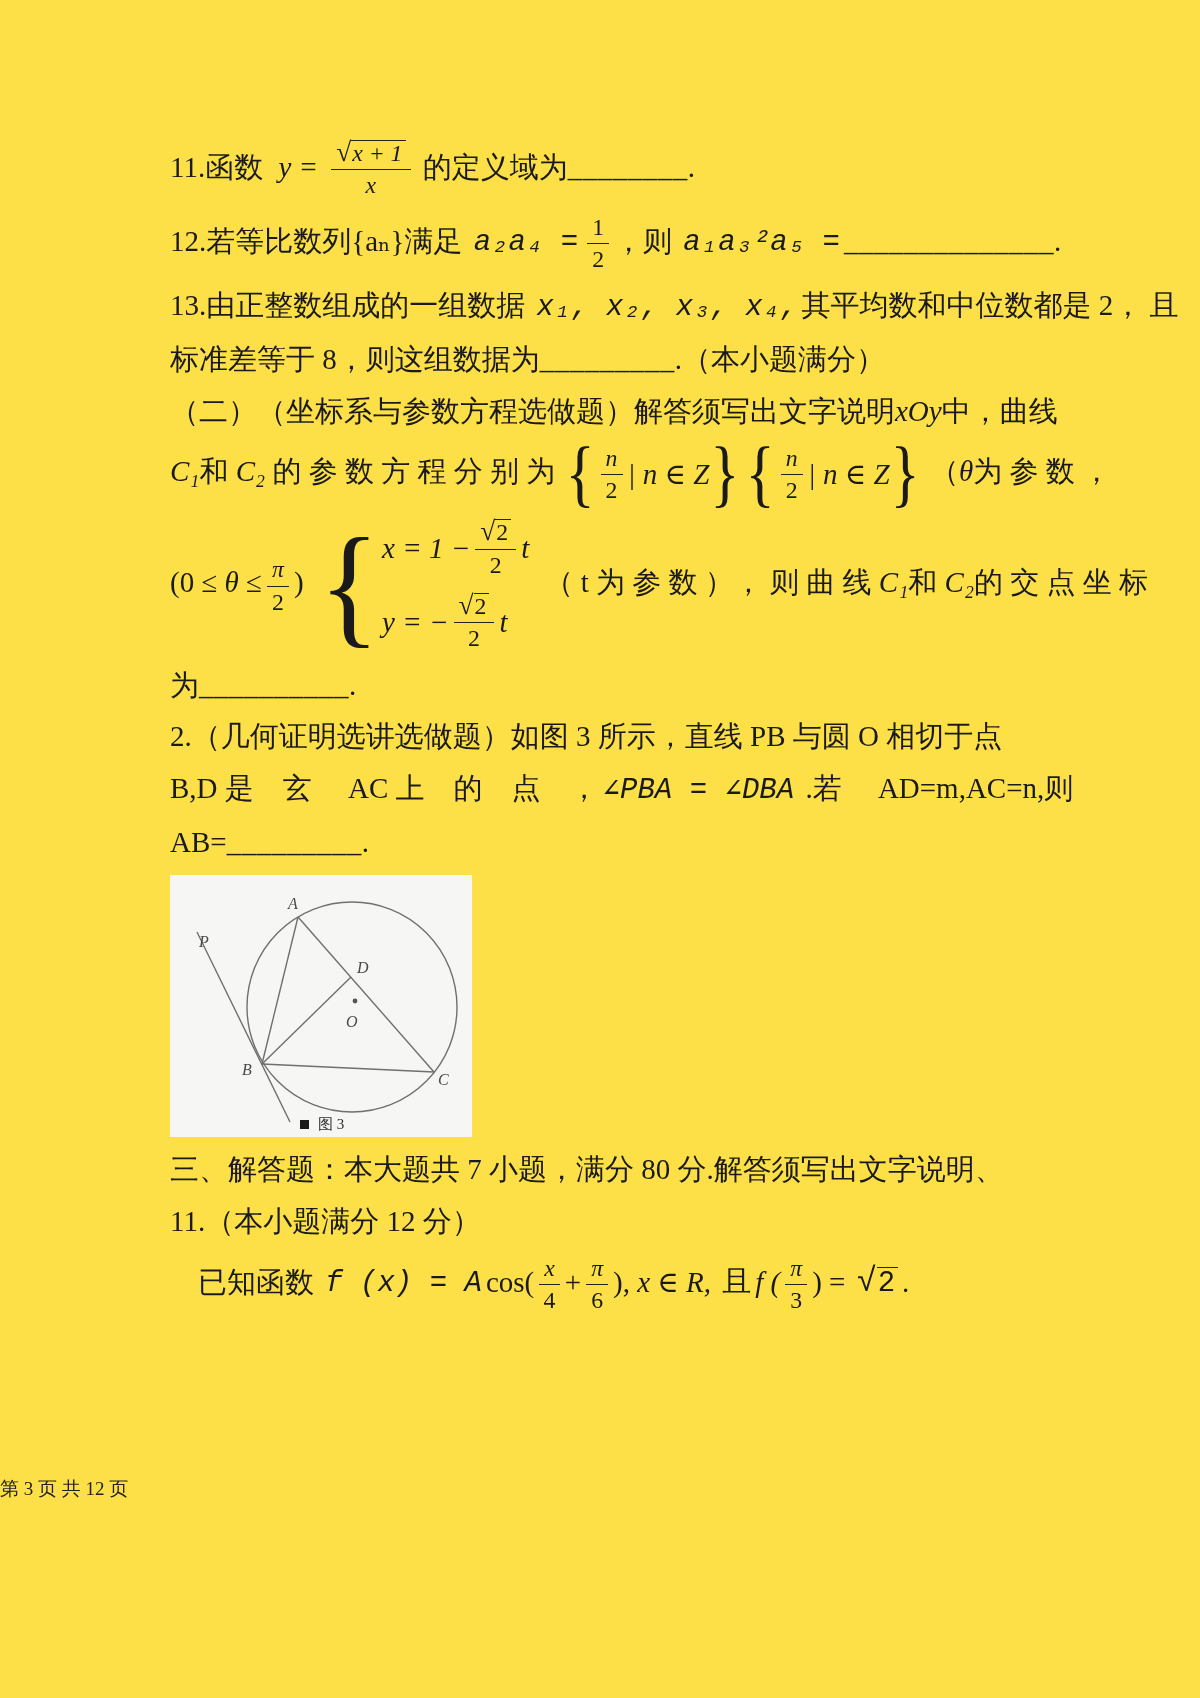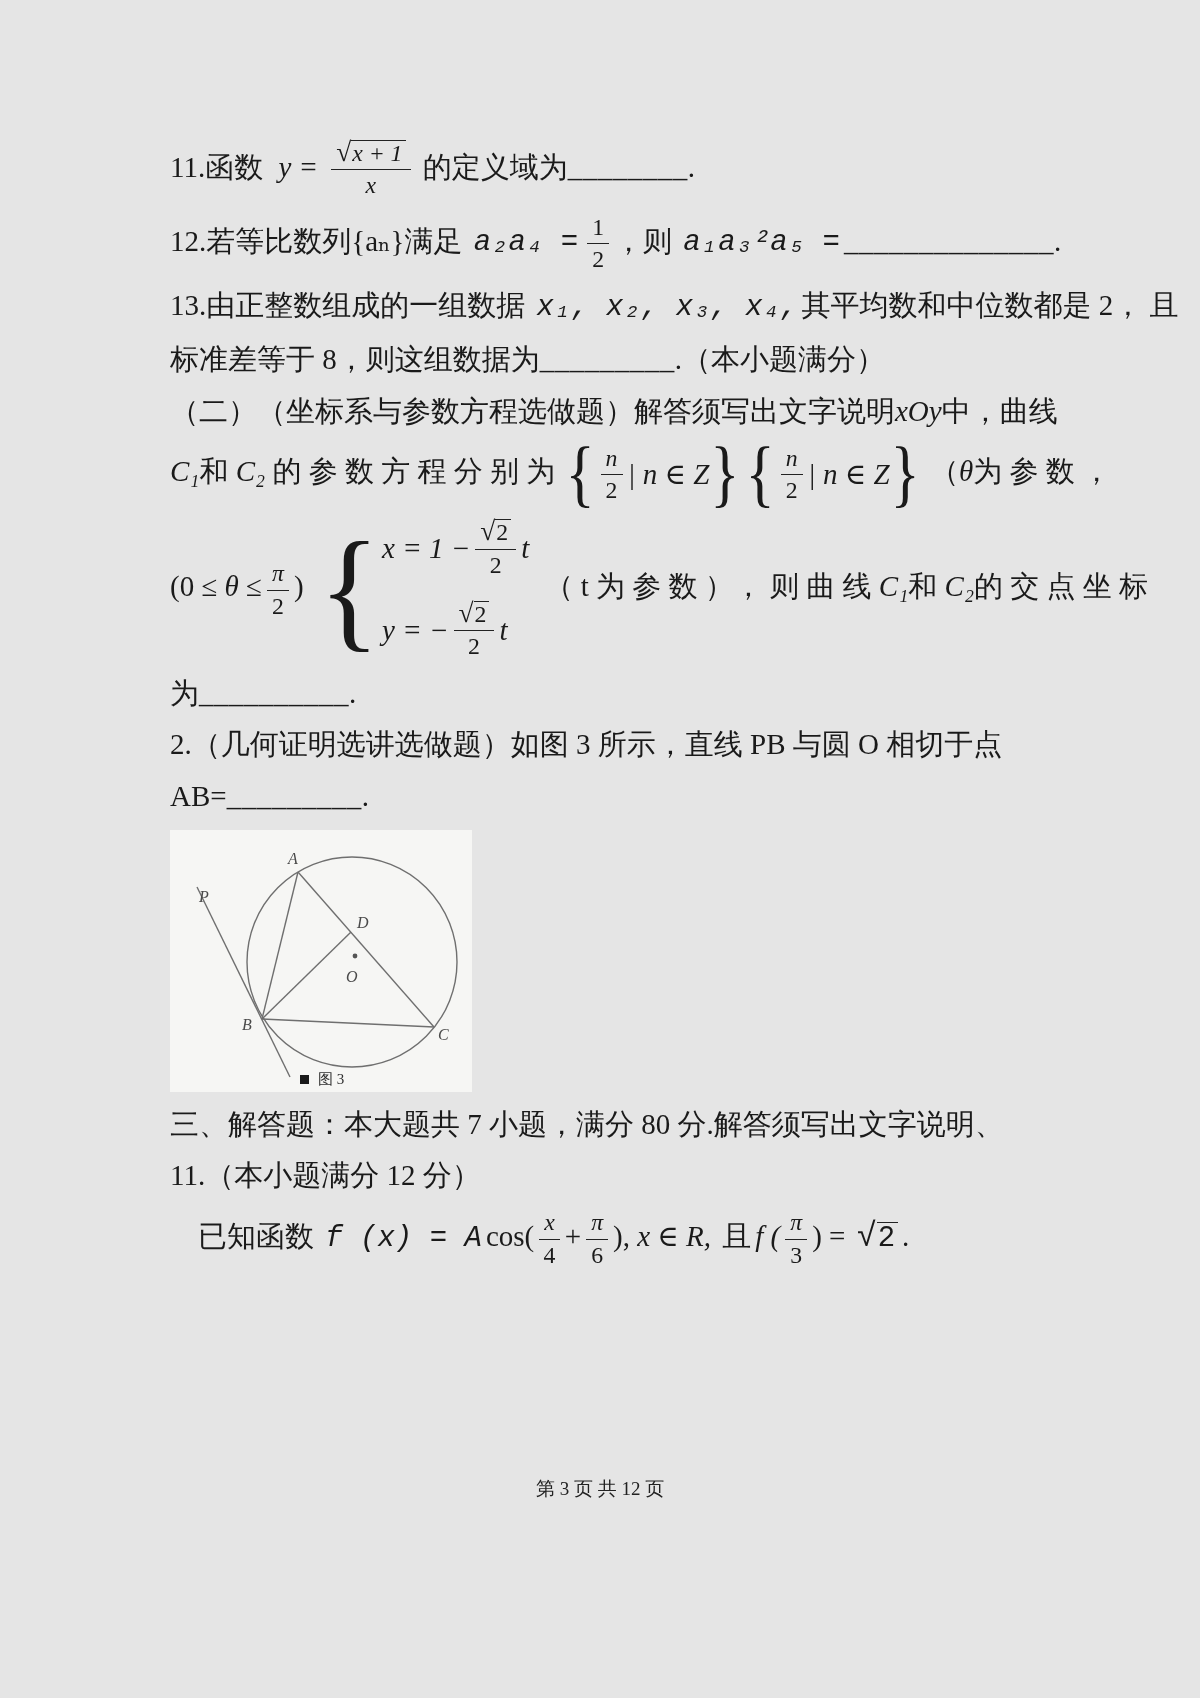--- a/index.html
+++ b/index.html
@@ -1,18 +1,18 @@
 <!DOCTYPE html>
 <html><head>
 <meta charset="utf-8">
 <style>
   * { margin:0; padding:0; box-sizing:border-box; }
   html,body { background:#ffffff; }
   .page {
-    position:relative; width:1200px; height:1698px; background:#e5e5e5;
+    position:relative; width:1200px; height:1698px; background:#fde047;
     font-family:"Liberation Serif","DejaVu Serif",serif; color:#1a1a1a; overflow:hidden;
   }
   .content { position:absolute; left:170px; top:140px; width:900px; font-size:29px; }
   .line { margin-bottom:14px; line-height:1.3; white-space:nowrap; }
   .mi { font-style:italic; }
   .gap { margin:0 8px; }
   .gap-s { margin:8px 4px;font-family:Liberation Mono, monospace; }
 
   
   .frac { display:inline-flex; flex-direction:column; align-items:center; vertical-align:middle;
@@ -29,33 +29,33 @@
 
   
   .bgroup { display:inline-flex; align-items:center; vertical-align:middle; margin:0 2px; }
   .bbrace { display:inline-block; font-size:2.1em; font-weight:300; line-height:1;
             transform:scaleY(1.2); margin:0 1px; }
 
   
   .system { display:inline-flex; align-items:center; vertical-align:middle; margin:0 8px; }
   .sysbrace { display:inline-block; font-size:4.4em; font-weight:200; line-height:0.95;
               transform:scaleY(1.05); margin-right:2px; }
-  .sysrows { display:inline-flex; flex-direction:column; gap:22px; }
+  .sysrows { display:inline-flex; flex-direction:column; gap:14px; }
   .sysrow { display:flex; align-items:center; white-space:nowrap; }
 
   
   .figure { width:302px; background:#f6f6f4; margin:6px 0 14px 0; padding:2px; }
   .fig-svg { display:block; width:298px; height:258px; }
   .fline { fill:none; stroke:#6f6f6f; stroke-width:1.4; }
   .flabel { font-family:"Liberation Serif","DejaVu Serif",serif; font-style:italic;
             font-size:16px; fill:#4a4a4a; }
   .fcaption { font-family:"Liberation Serif","DejaVu Serif",serif; font-style:normal;
               font-size:15px; fill:#2e2e2e; }
 
-  .footer { position:absolute; left:0; top:1476px; width:100%; text-align:center;
+  .footer { position:absolute; left:0; top:1476px; width:100%; text-align:left;
             font-size:19px; color:#222; }
 </style>
 </head>
 <body>
 
 <div class="page">
   <div class="content">
 
     <p class="line">
       <span>11.函数</span>
@@ -154,20 +154,23 @@
     </p>
 
     <p class="line">
       <span>为</span><span class="blank">__________</span><span>.</span>
     </p>
 
     <p class="line">
       <span>2.（几何证明选讲选做题）如图 3 所示，直线 PB 与圆 O 相切于点</span>
     </p>
     <p class="line">
+      <span>B,D 是　玄　 AC 上　的　点　，</span><span class="mi gap-s">∠PBA = ∠DBA</span><span> .若　 AD=m,AC=n,则</span>
+    </p>
+    <p class="line">
       <span>AB=</span><span class="blank">_________</span><span>.</span>
     </p>
 
     <div class="figure">
       <svg class="fig-svg" viewBox="0 0 298 258">
         <circle cx="180" cy="130" r="105" class="fline"></circle>
         <line x1="25" y1="55" x2="118" y2="245" class="fline"></line>
         <line x1="126" y1="40" x2="90" y2="187" class="fline"></line>
         <line x1="126" y1="40" x2="262" y2="195" class="fline"></line>
         <line x1="90" y1="187" x2="179" y2="100" class="fline"></line>

